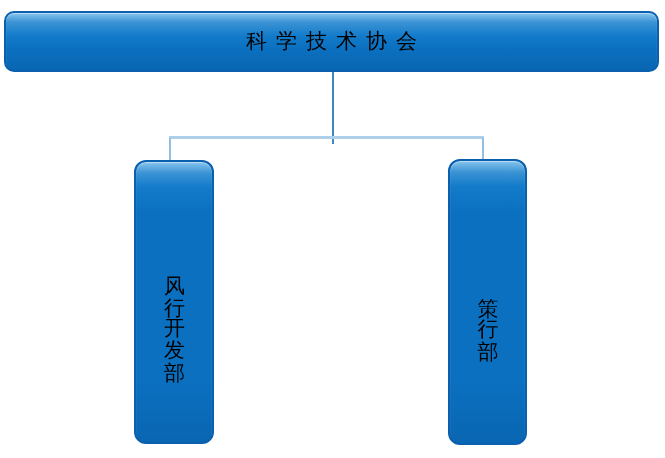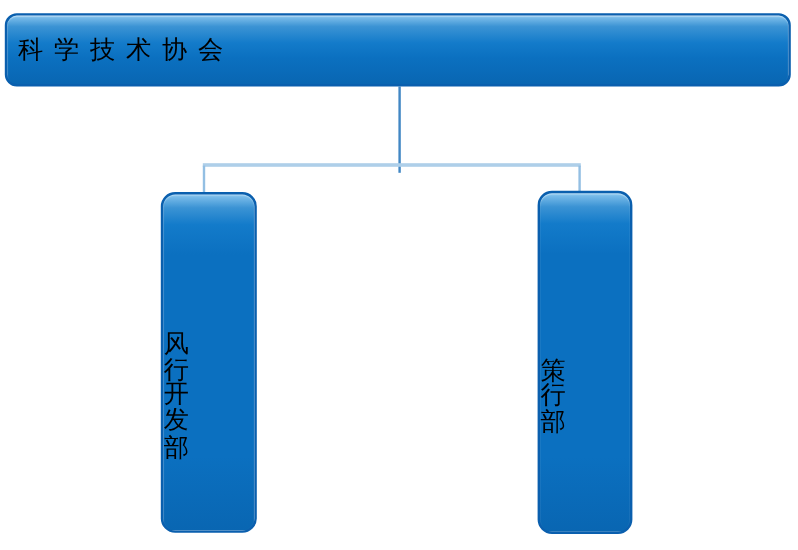--- a/index.html
+++ b/index.html
@@ -25,20 +25,21 @@
     width: 665px; height: 458px;
     background: var(--background);
     overflow: hidden;
   }
   .node {
     position: absolute;
     border: 2px solid var(--box-border);
     box-shadow: inset 0 1px 1px rgba(255,255,255,0.45);
     display: flex;
     align-items: center;
+    justify-content: center;
     color: var(--text-color);
   }
   .root-node {
     left: 4px; top: 11px;
     width: 655px; height: 61px;
     border-radius: 10px;
     background: linear-gradient(180deg,
       var(--gloss-top) 0%,
       var(--gloss-mid) 16%,
       #137bca 40%,

